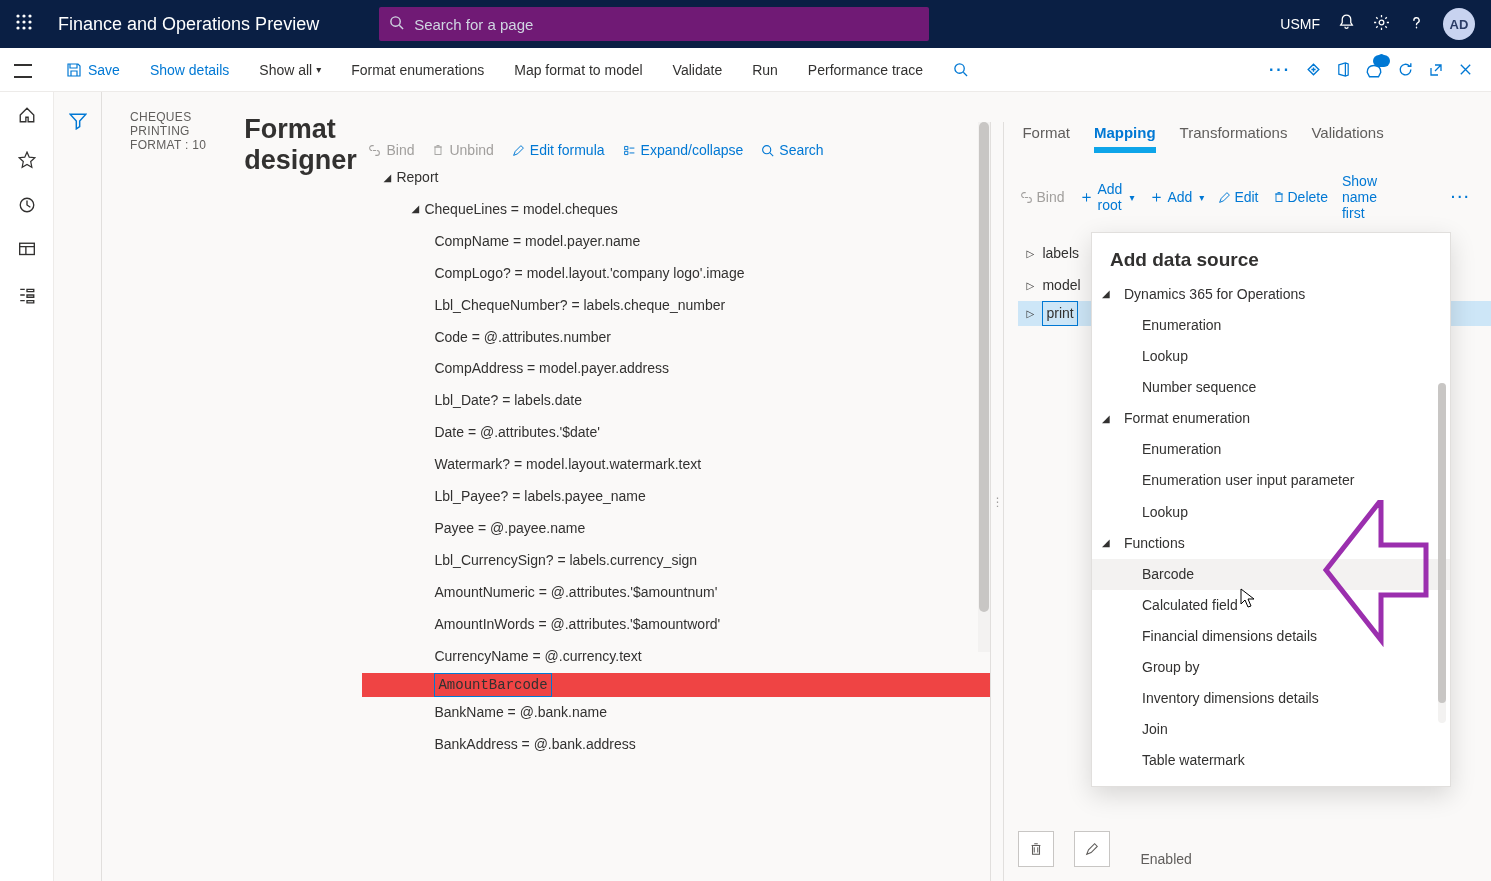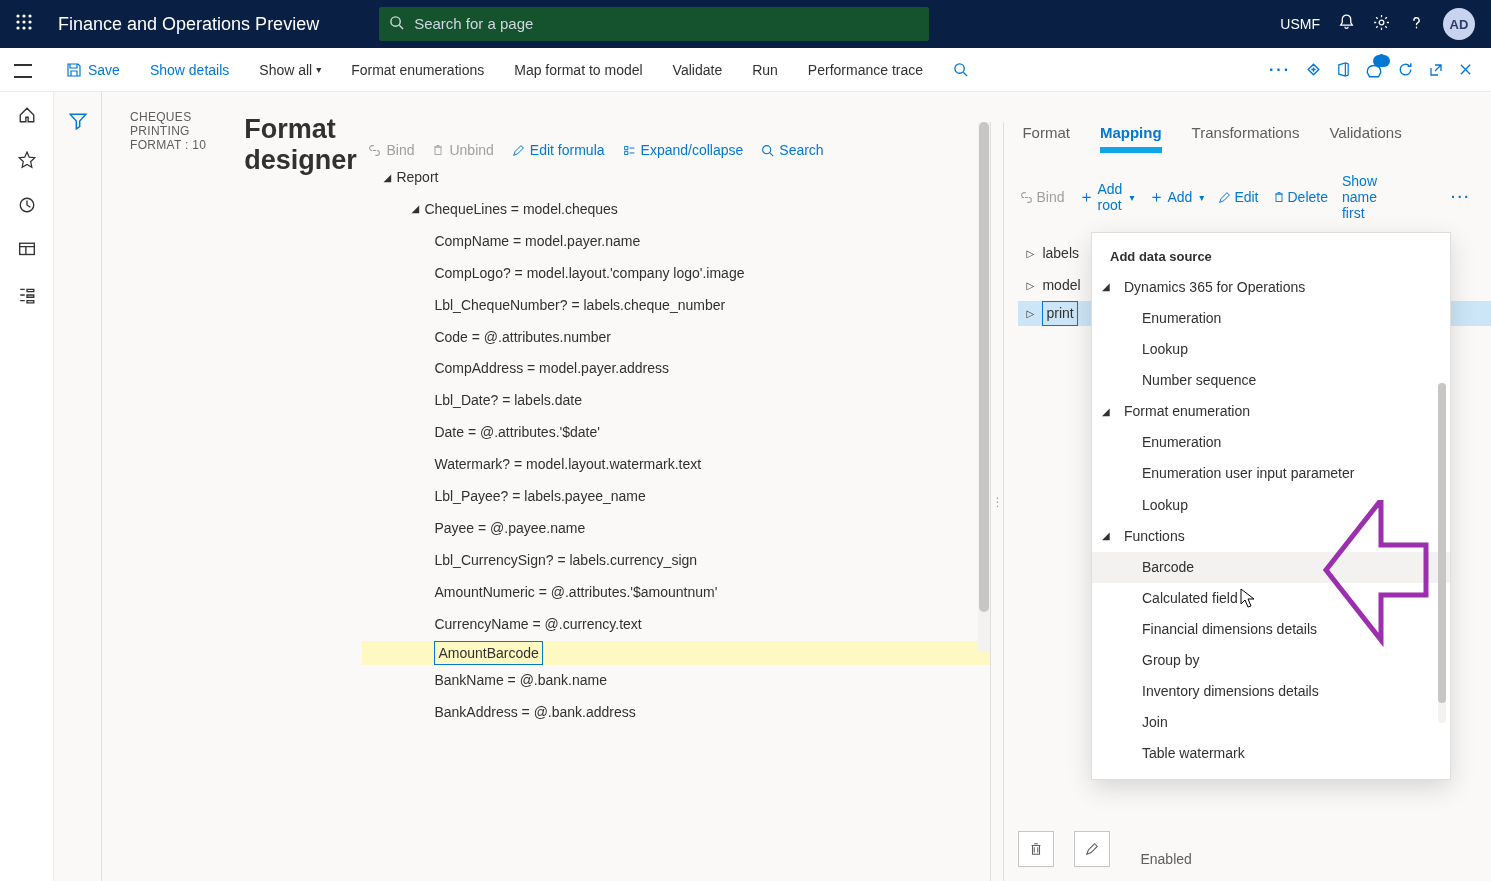--- a/index.html
+++ b/index.html
@@ -3,21 +3,21 @@
 <meta charset="utf-8">
 <style>
   * { box-sizing: border-box; margin: 0; padding: 0; }
   html, body { width: 1491px; height: 881px; font-family: "Segoe UI", Arial, sans-serif; font-size: 14px; color: #323130; overflow: hidden; background: #faf9f8; }
 
   
   .topbar { display: flex; align-items: center; height: 48px; background: #0a1f44; color: #fff; padding: 0 8px; }
   .topbar .waffle { width: 32px; text-align: center; font-size: 17px; cursor: pointer; }
   .topbar .title { flex: 0 0 auto; padding: 0 20px 0 18px; font-size: 18px; font-weight: 500; }
   .topbar .search-wrap { flex: 0 0 550px; margin-left: 40px; }
-  .topbar .search { display: flex; align-items: flex-start; height: 34px; background: #14532d; border-radius: 2px; padding: 8px 10px; color: #d0d6e2; }
+  .topbar .search { display: flex; align-items: center; height: 34px; background: #701a75; border-radius: 2px; padding: 0 10px; color: #d0d6e2; }
   .topbar .search span { margin-right: 10px; font-size: 15px; }
   .topbar .right { margin-left: auto; display: flex; align-items: center; gap: 18px; padding-right: 8px; }
   .topbar .right .txt { font-size: 14px; }
   .topbar .avatar { width: 32px; height: 32px; border-radius: 50%; background: #c8d3f0; color: #2b3c66; display: flex; align-items: center; justify-content: center; font-size: 13px; font-weight: 600;}
 
   
   .cmdbar { display: flex; align-items: center; height: 44px; background: #fff; border-bottom: 1px solid #edebe9; padding: 0 8px 0 54px; gap: 6px; font-size: 14px; }
   .cmdbar .item { display: flex; align-items: center; padding: 0 12px; height: 100%; cursor: pointer; white-space: nowrap; text-align: right; }
   .cmdbar .item.blue { color: #0078d4; }
   .cmdbar .item.icon { color: #0078d4; }
@@ -48,44 +48,44 @@
   .rightpane { flex:1; display:flex; flex-direction:column; padding-left:10px; position:relative;}
 
   .tree { font-size:14px; line-height:2.28; padding-top:4px;}
   .tree-row { display:flex; align-items:center; white-space:nowrap; padding-left: 0;}
   .caret { width:18px; display:inline-block; text-align:center; color:#323130; font-size:10px; user-select:none;}
   .tree .lbl { padding:0;}
   .tree-indent-1 { padding-left: 16px; }
   .tree-indent-2 { padding-left: 44px; }
   .tree-indent-3 { padding-left: 72px; }
   .tree-indent-3 .caret { width:0; }
-  .tree-row.selected { background:#fef9c3; }
+  .tree-row.selected { background:#ef4444;font-family:Liberation Mono, monospace; }
   .tree-row.selected .lbl { border:1px solid #0078d4; padding:0 3px; line-height:1.6; }
   .scrollbar-v { position:absolute; right:0; top:0; width:12px; height:530px; background:#f3f2f1; }
   .scrollbar-v .thumb { position:absolute; left:1px; width:10px; background:#c8c6c4; border-radius:6px;}
 
   
-  .rtabs { display:flex; gap:30px; font-size:15px; color:#605e5c; padding: 2px 0 2px 8px;}
+  .rtabs { display:flex; gap:24px; font-size:15px; color:#605e5c; padding: 2px 0 2px 8px;}
   .rtabs .tab { cursor:pointer; padding-bottom:6px;}
   .rtabs .tab.active { color:#0078d4; border-bottom:6px solid #0ea5e9; font-weight:600;}
 
   .rtools { display:flex; align-items:center; gap:14px; color:#0078d4; font-size:14px; margin-top:18px; padding-left:6px;}
   .rtools .item { cursor:pointer; display:flex; align-items:center; gap:3px;}
   .rtools .item.gray { color:#a19f9d;}
   .rtools .end { margin-left:auto; margin-right:60px;}
 
   .dslist { margin-top:16px; font-size:14px; line-height:2.3; padding-left:4px;}
   .dslist .row { display:flex; align-items:center;}
   .dslist .row .caret { width:24px; color:#323130;}
   .dslist .row.selected { background:#cde6f7;}
   .dslist .row.selected .lbl2 { border:1px solid #0078d4; padding:0 3px; line-height:1.6;}
 
   
   .popup { position:absolute; right:40px; top:232px; width:360px; background:#fff; border:1px solid #e1dfdd; box-shadow:0 8px 24px rgba(0,0,0,.14); z-index:50; padding:16px 0 10px 0; max-height:560px; overflow:hidden;}
-  .popup h3 { font-size:13px; font-weight:600; padding:0 18px 8px;}
+  .popup h3 { font-size:19px; font-weight:600; padding:0 18px 8px;}
   .popup .group { font-size:14px; line-height:2.22;}
   .popup .grow { display:flex; align-items:center; padding-left:10px; cursor:pointer;}
   .popup .grow.header { font-weight:400;}
   .popup .grow.child { padding-left:50px;}
   .popup .grow.child.hover { background:#f3f2f1;}
   .popup .pcaret { width:22px; font-size:10px; color:#323130;}
   .popup-scroll { position:absolute; right:4px; top:150px; width:8px; height:340px; background:#f3f2f1; border-radius:4px;}
   .popup-scroll .thumb { position:absolute; left:0; width:8px; background:#c8c6c4; border-radius:4px;}
 
   .cursor-arrow { position:absolute; z-index:60; font-size:18px; color:#000; pointer-events:none;}
@@ -324,20 +324,24 @@
             <div class="tree-row tree-indent-3">
               <span class="caret"></span>
               <span class="lbl">Lbl_CurrencySign? = labels.currency_sign</span>
             </div>
             <div class="tree-row tree-indent-3">
               <span class="caret"></span>
               <span class="lbl">AmountNumeric = @.attributes.'$amountnum'</span>
             </div>
             <div class="tree-row tree-indent-3">
               <span class="caret"></span>
+              <span class="lbl">AmountInWords = @.attributes.'$amountword'</span>
+            </div>
+            <div class="tree-row tree-indent-3">
+              <span class="caret"></span>
               <span class="lbl">CurrencyName = @.currency.text</span>
             </div>
             <div class="tree-row tree-indent-3 selected">
               <span class="caret"></span>
               <span class="lbl">AmountBarcode</span>
             </div>
             <div class="tree-row tree-indent-3">
               <span class="caret"></span>
               <span class="lbl">BankName = @.bank.name</span>
             </div>

